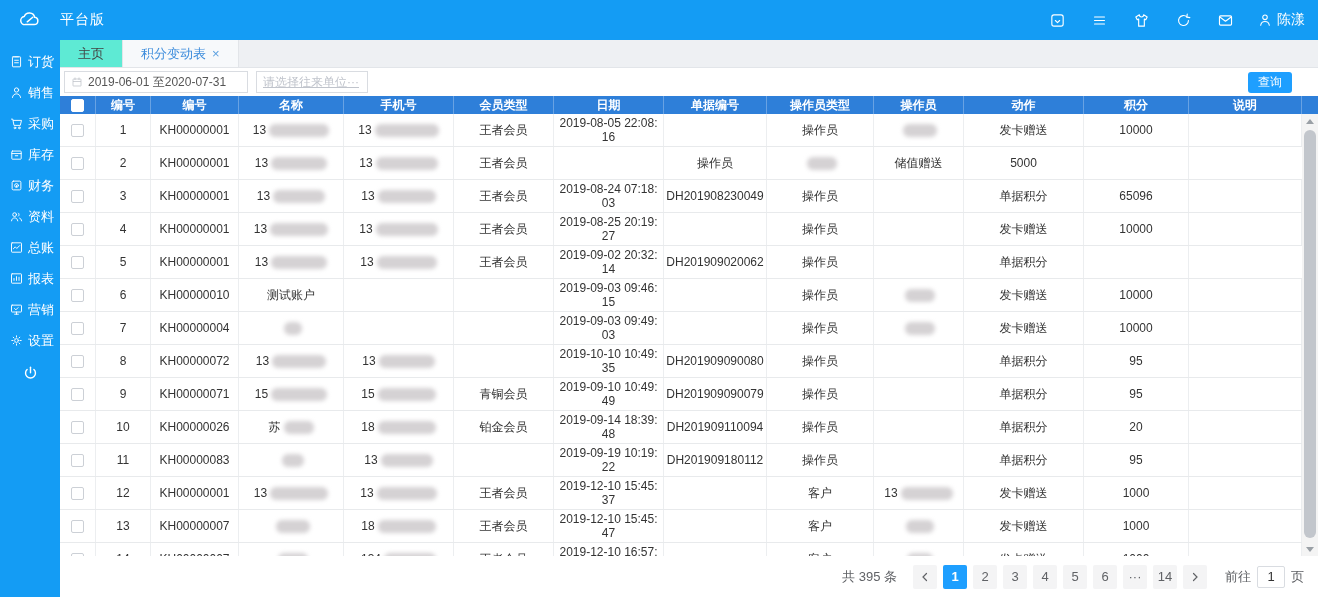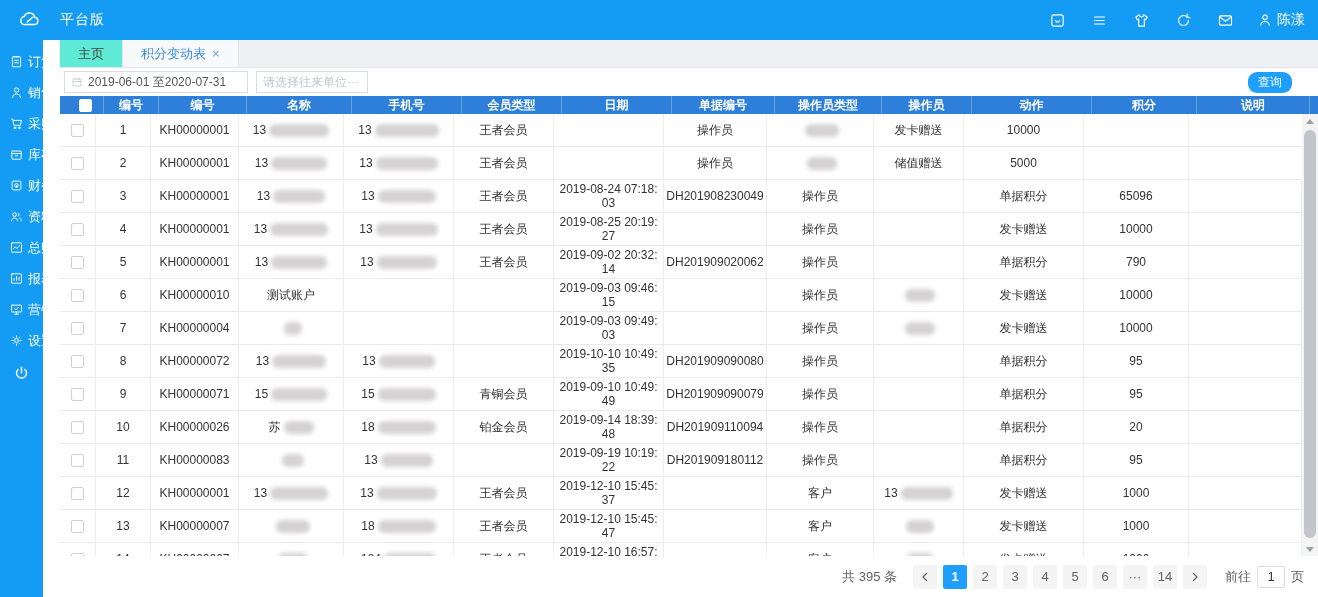--- a/index.html
+++ b/index.html
@@ -12,21 +12,21 @@
     background:#149cf4; color:#fff; display:flex; align-items:center; z-index:5; }
   .logo-wrap { width:60px; display:flex; justify-content:center; }
   .logo-wrap svg { width:26px; height:22px; }
   .app-title { font-size:14px; letter-spacing:1px; }
   .tb-right { margin-left:auto; display:flex; align-items:center; gap:22px; padding-right:13px; }
   .tb-icon { width:20px; height:20px; display:inline-flex; align-items:center; justify-content:center; cursor:pointer; }
   .tb-icon svg { width:17px; height:17px; stroke:#fff; fill:none; stroke-width:1.6; stroke-linecap:round; stroke-linejoin:round; }
   .tb-user { display:flex; align-items:center; gap:4px; cursor:pointer; font-size:14px; }
 
   
-  .sidebar { position:absolute; left:0; top:40px; width:43px; height:557px;
+  .sidebar { position:absolute; left:0; top:40px; width:60px; height:557px;
     background:#149cf4; color:#fff; padding-top:6px; }
   .side-item { height:31px; display:flex; align-items:center; padding-left:9px; gap:4px;
     cursor:pointer; font-size:13px; white-space:nowrap; }
   .side-item svg { width:15px; height:15px; stroke:#fff; fill:none; stroke-width:1.5; stroke-linecap:round; stroke-linejoin:round; flex:0 0 auto; }
   .side-power { height:34px; display:flex; align-items:center; justify-content:center; cursor:pointer; }
   .side-power svg { width:17px; height:17px; stroke:#fff; fill:none; stroke-width:2; stroke-linecap:round; }
 
   
   .main { position:absolute; left:60px; top:40px; width:1258px; height:557px; background:#fff; }
 
@@ -35,26 +35,26 @@
     background:#5eead4; border-right:1px solid #e2e5e9; cursor:pointer; }
   .tab.active { background:#f7f9fb; color:#3e8ddc; }
   .tab .tab-close { font-size:13px; color:#5ba0e0; cursor:pointer; line-height:1; }
 
   .filterbar { height:28px; display:flex; align-items:center; gap:8px; padding:0 6px 0 4px; background:#fff; }
   .input-box { height:22px; border:1px solid #d9dce1; background:#fff; display:flex; align-items:center;
     font-size:12px; color:#555; padding:0 6px; }
   .date-box { width:184px; gap:5px; }
   .date-box svg { width:12px; height:12px; stroke:#b9bdc4; fill:none; stroke-width:1.4; }
   .unit-box { width:112px; color:#c0c4cc; }
-  .unit-box .ph { overflow:hidden; white-space:nowrap; }
+  .unit-box .ph { overflow:hidden; white-space:nowrap;text-decoration:underline; }
   .search-btn { margin-left:auto; margin-right:20px; width:44px; height:21px; background:#1e9fff; color:#fff;
-    font-size:12px; border:none; border-radius:9px; cursor:pointer; }
+    font-size:12px; border:none; border-radius:3px; cursor:pointer; }
 
   
-  .grid-head { width:1258px; height:18px; background:#2e7fd9; display:flex;justify-content:center; }
+  .grid-head { width:1258px; height:18px; background:#2e7fd9; display:flex; }
   .hcols { width:1242px; display:grid; grid-template-columns:36px 55px 88px 105px 110px 100px 110px 103px 107px 90px 120px 105px 113px; }
   .hcell { color:#fff; font-size:12px; font-weight:bold; display:flex; align-items:center; justify-content:center;
     border-right:1px solid rgba(255,255,255,.28); overflow:hidden; }
   .hcb { width:13px; height:13px; background:#fff; border:1px solid #fff; border-radius:2px; cursor:pointer; }
 
   .table-wrap { position:relative; width:1258px; height:442px; }
   .viewport { position:absolute; left:0; top:0; width:1242px; height:442px; overflow:hidden; }
   .row { display:grid; grid-template-columns:36px 55px 88px 105px 110px 100px 110px 103px 107px 90px 120px 105px 113px;
     height:33px; border-bottom:1px solid #e8eaec; background:#fff; }
   .cell { font-size:12px; color:#333; display:flex; align-items:center; justify-content:center;
@@ -295,20 +295,21 @@
             </div>
             <div class="cell">1</div>
             <div class="cell">KH00000001</div>
             <div class="cell">
               <span>13<span class="blob" style="width: 60px;"></span></span>
             </div>
             <div class="cell">
               <span>13<span class="blob" style="width: 64px;"></span></span>
             </div>
             <div class="cell">王者会员</div>
+            <div class="cell dt">2019-08-05 22:08:16</div>
             <div class="cell"></div>
             <div class="cell">操作员</div>
             <div class="cell">
               <span><span class="blob" style="width: 34px;"></span></span>
             </div>
             <div class="cell">发卡赠送</div>
             <div class="cell">10000</div>
             <div class="cell"></div>
           </div>
           <div class="row">
@@ -392,21 +393,20 @@
               <span>13<span class="blob" style="width: 60px;"></span></span>
             </div>
             <div class="cell">王者会员</div>
             <div class="cell dt">2019-09-02 20:32:14</div>
             <div class="cell">DH201909020062</div>
             <div class="cell">操作员</div>
             <div class="cell">
               <span></span>
             </div>
             <div class="cell">单据积分</div>
-            <div class="cell">790</div>
             <div class="cell"></div>
           </div>
           <div class="row">
             <div class="cell">
               <span class="rcb"></span>
             </div>
             <div class="cell">6</div>
             <div class="cell">KH00000010</div>
             <div class="cell">
               <span>测试账户</span>

